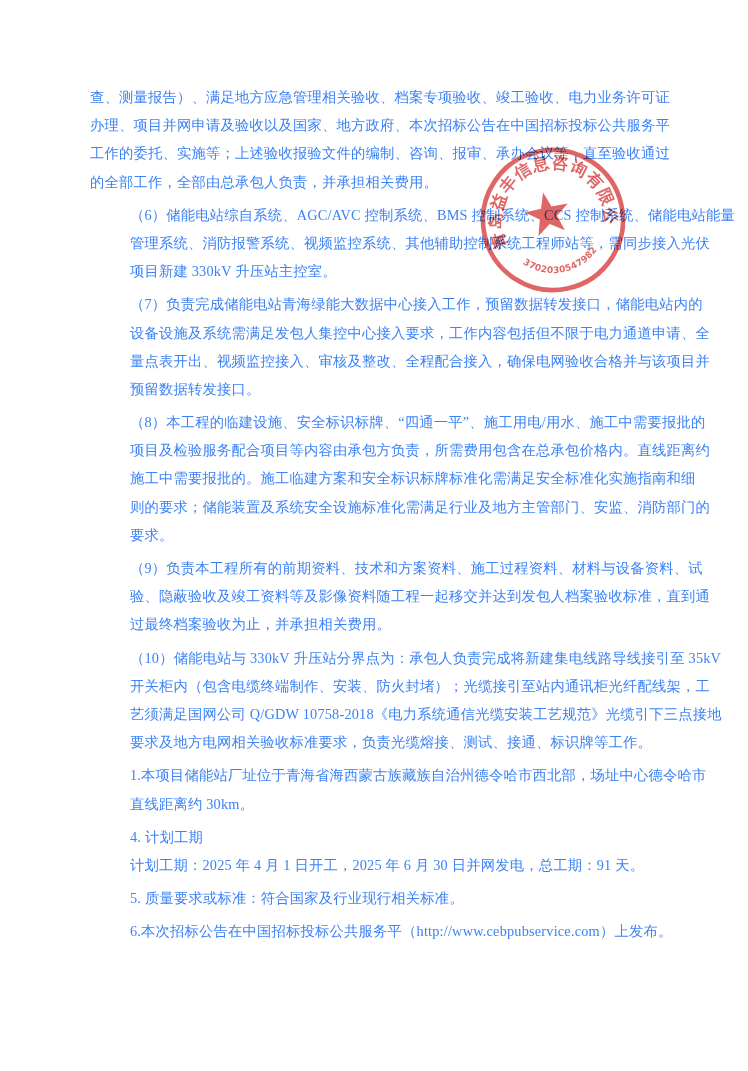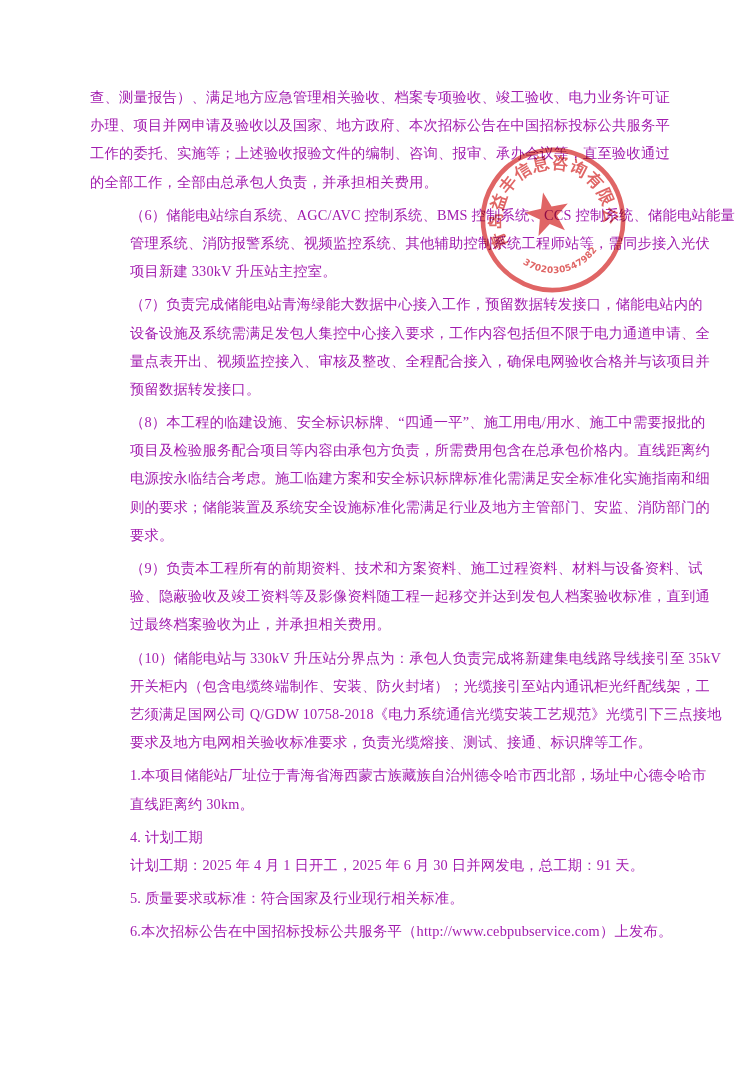--- a/index.html
+++ b/index.html
@@ -7,21 +7,21 @@
     position:relative;
     width:748px; height:1071px;
     background:#ffffff;
     overflow:hidden;
     font-family:"Liberation Serif","DejaVu Serif",serif;
   }
   .doc {
     position:absolute;
     left:90px; top:83px;
     width:578px;
-    color:#a21caf;
+    color:#3b82f6;
     font-size:14.3px;
   }
   .line {
     height:28.2px;
     line-height:28.2px;
     white-space:nowrap;
     letter-spacing:0.2px;
   }
   .para + .para { margin-top:5px;margin-left:40px; }
   .stamp {
@@ -67,21 +67,21 @@
       </div>
       <div class="para">
         <div class="line">（7）负责完成储能电站青海绿能大数据中心接入工作，预留数据转发接口，储能电站内的</div>
         <div class="line">设备设施及系统需满足发包人集控中心接入要求，工作内容包括但不限于电力通道申请、全</div>
         <div class="line">量点表开出、视频监控接入、审核及整改、全程配合接入，确保电网验收合格并与该项目并</div>
         <div class="line">预留数据转发接口。</div>
       </div>
       <div class="para">
         <div class="line">（8）本工程的临建设施、安全标识标牌、“四通一平”、施工用电/用水、施工中需要报批的</div>
         <div class="line">项目及检验服务配合项目等内容由承包方负责，所需费用包含在总承包价格内。直线距离约</div>
-        <div class="line">电源按永临结合考虑。施工临建方案和安全标识标牌标准化需满足安全标准化实施指南和细</div>
+        <div class="line">施工中需要报批的。施工临建方案和安全标识标牌标准化需满足安全标准化实施指南和细</div>
         <div class="line">则的要求；储能装置及系统安全设施标准化需满足行业及地方主管部门、安监、消防部门的</div>
         <div class="line">要求。</div>
       </div>
       <div class="para">
         <div class="line">（9）负责本工程所有的前期资料、技术和方案资料、施工过程资料、材料与设备资料、试</div>
         <div class="line">验、隐蔽验收及竣工资料等及影像资料随工程一起移交并达到发包人档案验收标准，直到通</div>
         <div class="line">过最终档案验收为止，并承担相关费用。</div>
       </div>
       <div class="para">
         <div class="line">（10）储能电站与 330kV 升压站分界点为：承包人负责完成将新建集电线路导线接引至 35kV</div>

